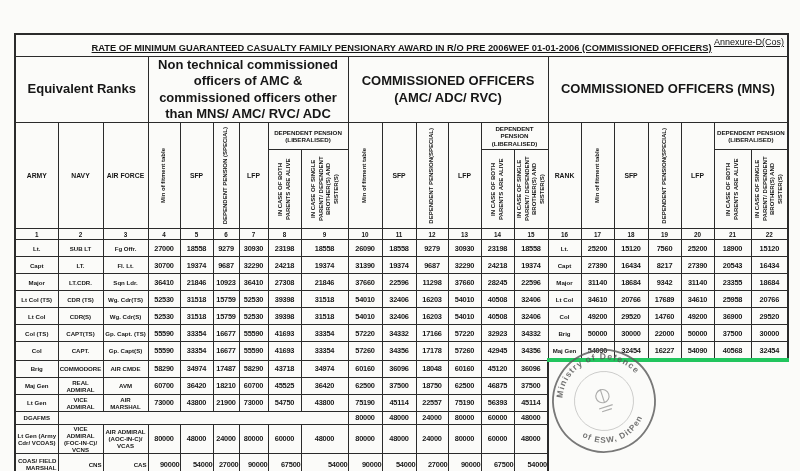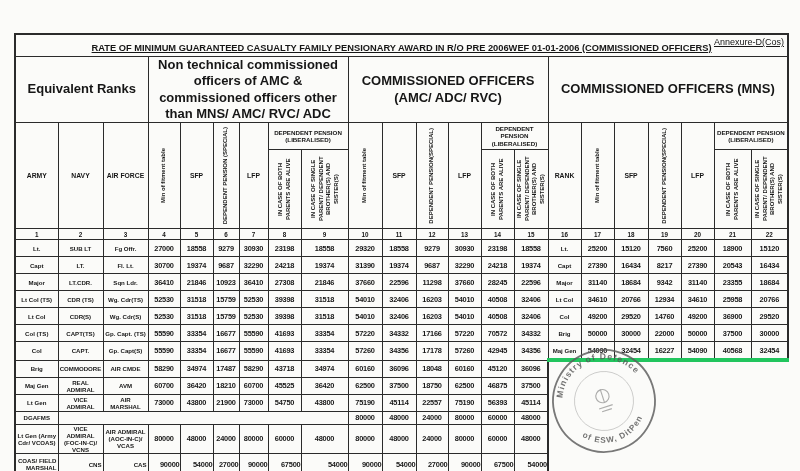--- a/index.html
+++ b/index.html
@@ -172,21 +172,21 @@
       <tr class="dr">
         <td class="rk el">Lt.</td>
         <td class="rk">SUB LT</td>
         <td class="rk">Fg Offr.</td>
         <td class="v">27000</td>
         <td class="v">18558</td>
         <td class="v">9279</td>
         <td class="v">30930</td>
         <td class="v">23198</td>
         <td class="v">18558</td>
-        <td class="v">29320</td>
+        <td class="v">26090</td>
         <td class="v">18558</td>
         <td class="v">9279</td>
         <td class="v">30930</td>
         <td class="v">23198</td>
         <td class="v">18558</td>
         <td class="rk">Lt.</td>
         <td class="v">25200</td>
         <td class="v">15120</td>
         <td class="v">7560</td>
         <td class="v">25200</td>
@@ -253,21 +253,21 @@
         <td class="v">31518</td>
         <td class="v">54010</td>
         <td class="v">32406</td>
         <td class="v">16203</td>
         <td class="v">54010</td>
         <td class="v">40508</td>
         <td class="v">32406</td>
         <td class="rk">Lt Col</td>
         <td class="v">34610</td>
         <td class="v">20766</td>
-        <td class="v">12934</td>
+        <td class="v">17689</td>
         <td class="v">34610</td>
         <td class="v">25958</td>
         <td class="v er">20766</td>
       </tr>
       <tr class="dr">
         <td class="rk el">Lt Col</td>
         <td class="rk">CDR(S)</td>
         <td class="rk">Wg. Cdr(S)</td>
         <td class="v">52530</td>
         <td class="v">31518</td>
@@ -296,21 +296,21 @@
         <td class="v">55590</td>
         <td class="v">33354</td>
         <td class="v">16677</td>
         <td class="v">55590</td>
         <td class="v">41693</td>
         <td class="v">33354</td>
         <td class="v">57220</td>
         <td class="v">34332</td>
         <td class="v">17166</td>
         <td class="v">57220</td>
-        <td class="v">70572</td>
+        <td class="v">32923</td>
         <td class="v">34332</td>
         <td class="rk">Brig</td>
         <td class="v">50000</td>
         <td class="v">30000</td>
         <td class="v">22000</td>
         <td class="v">50000</td>
         <td class="v">37500</td>
         <td class="v er">30000</td>
       </tr>
       <tr class="dr">

